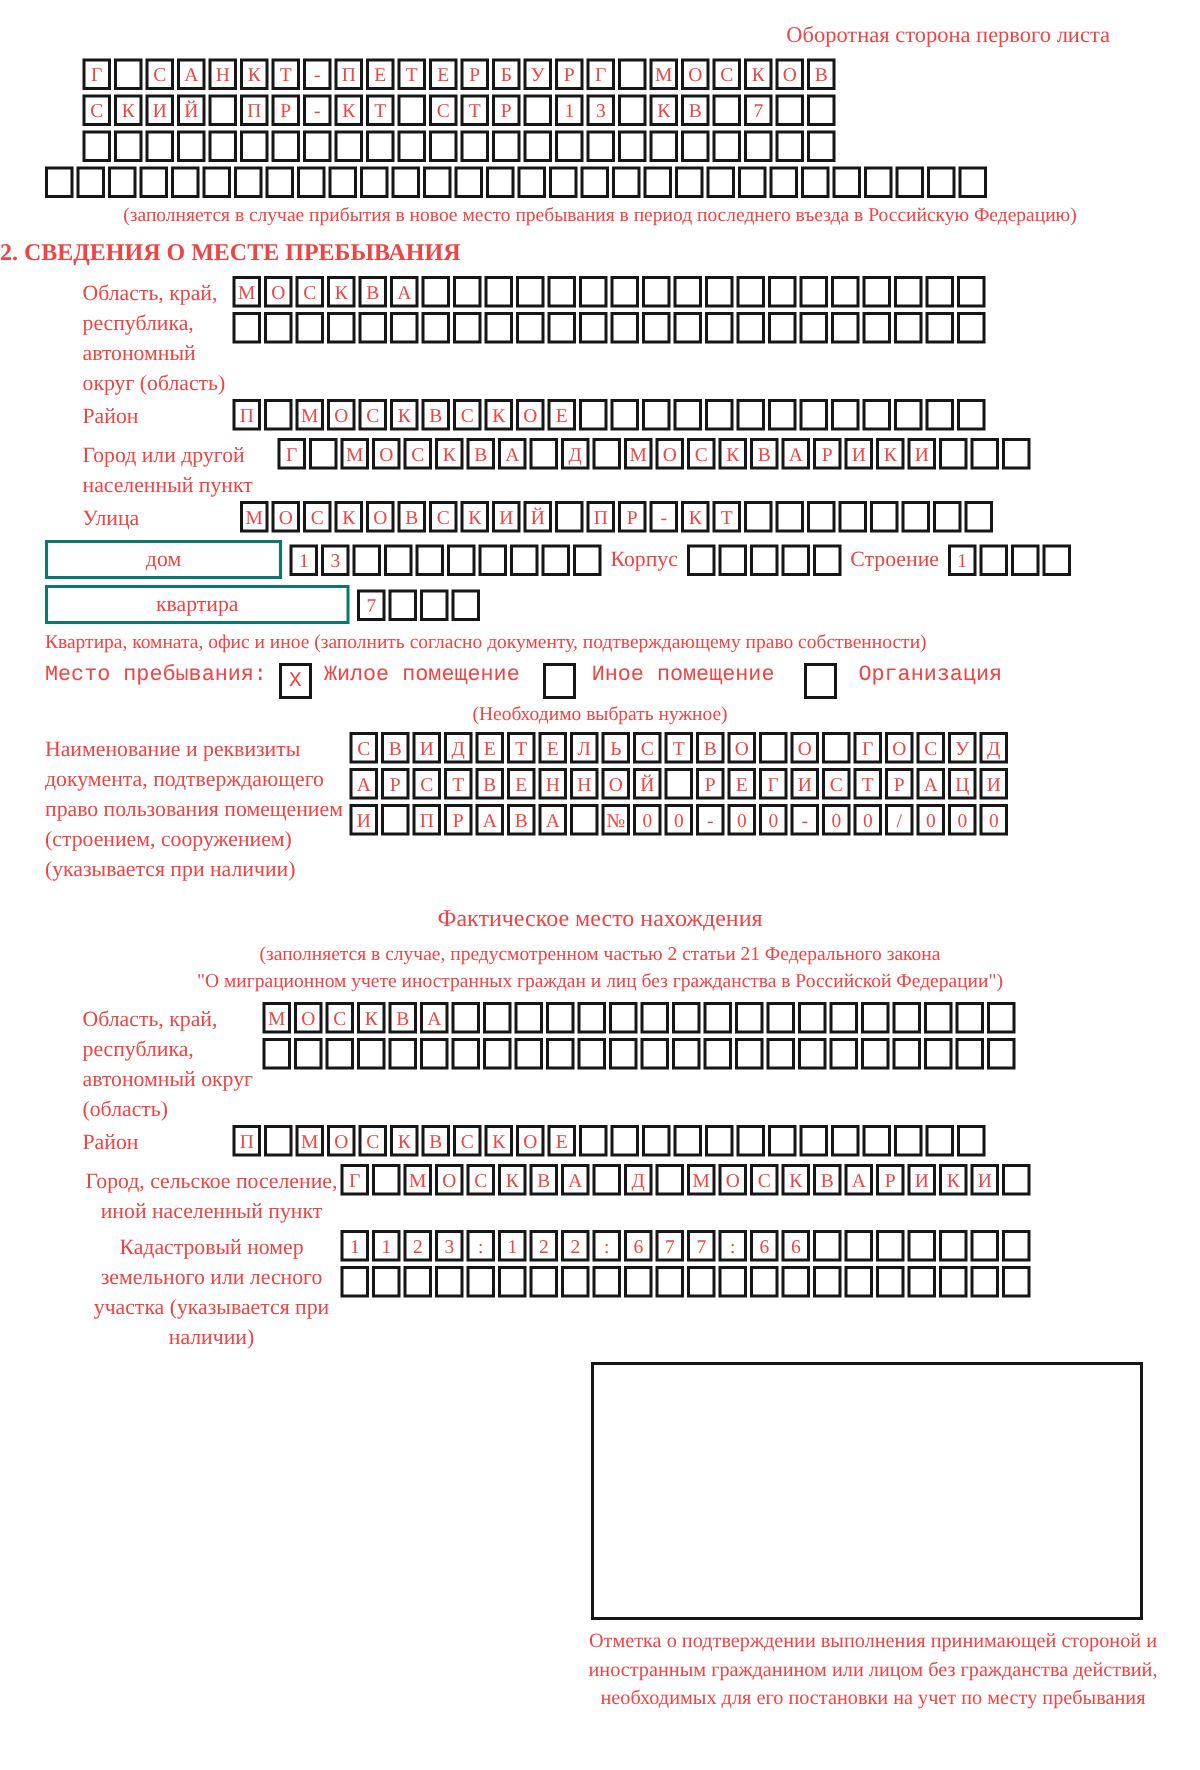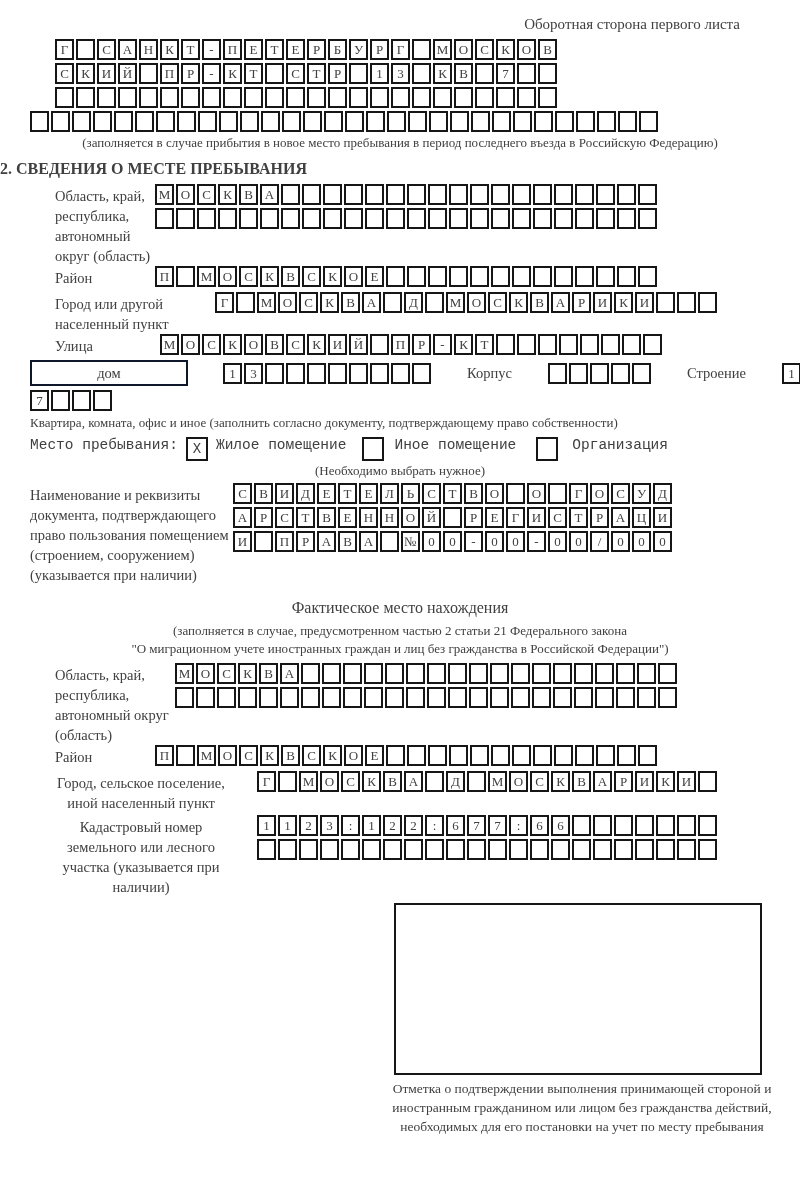--- a/index.html
+++ b/index.html
@@ -1,18 +1,18 @@
 <!DOCTYPE html>
 <html><head>
 <meta charset="utf-8">
 <style>
   * { box-sizing: border-box; margin: 0; padding: 0; }
   body { background: #e8e8e8; }
   .page {
-    width: 800px; height: 1180px; background: #ffffff; color: #404040;
+    width: 800px; height: 1180px; background: #ffffff; color: #ef4444;
     font-family: "Liberation Serif", "DejaVu Serif", serif;
     position: relative; margin: 0 auto; overflow: hidden;
   }
   .corner { text-align: right; padding: 16px 60px 0 0; font-size: 15px; }
   .frow { display: flex; align-items: flex-start; }
   .ml55 { margin-left: 55px; }
   .ml30 { margin-left: 30px; }
   .lbl { font-size: 14.5px; line-height: 1.38; padding-top: 2px; }
   .w118 { width: 120px; }
   .w100 { width: 100px; }
@@ -26,34 +26,34 @@
     width: 19px; height: 21px; border: 2px solid #161616; background: #fff;
     display: inline-flex; align-items: center; justify-content: center;
     font-size: 13px; line-height: 1; flex: 0 0 auto;
   }
   .note { font-size: 13px; margin-top: 2px; }
   .center { text-align: center; }
   .sect-title { text-align: left; font-weight: bold; font-size: 16px; margin-top: 9px; }
   .sub-title { text-align: center; font-weight: normal; font-size: 16px; margin-top: 14px; }
   .inline-row { display: flex; align-items: center; }
   .label-box {
-    border: 2px solid #0f172a; height: 26px; display: inline-flex;
+    border: 2px solid #0f766e; height: 26px; display: inline-flex;
     align-items: center; justify-content: center; font-size: 14.5px; flex: 0 0 auto;
   }
   .lb-house { width: 158px; margin-right: 5px; }
   .lb-apt { width: 203px; margin-right: 5px; }
   .inline-lbl { font-size: 14.5px; margin: 0 6px; white-space: nowrap; }
   .chk {
     width: 22px; height: 24px; border: 2px solid #161616; display: inline-flex;
     align-items: center; justify-content: center; font-size: 14px; flex: 0 0 auto;
   }
   .stay-row { display: flex; align-items: flex-start; font-size: 14.5px; margin-top: 6px; font-family: Liberation Mono, monospace; }
   .stamp-rect { border: 2px solid #161616; width: 368px; height: 172px; margin: 6px 0 0 394px; background: #fff; }
   .stamp-caption { width: 412px; margin: 5px 0 0 376px; text-align: center; font-size: 13.5px; line-height: 1.4; }
-  .mt2 { margin-top: 2px; gap: 30px; } .mt4 { margin-top: 4px; } .mt6 { margin-top: 6px; }
+  .mt2 { margin-top: 2px; } .mt4 { margin-top: 4px; } .mt6 { margin-top: 6px; }
 </style>
 </head>
 <body>
 
 <div class="page">
 
   <div class="corner">Оборотная сторона первого листа</div>
 
   <div class="frow ml55 mt6">
     <div class="boxcol">
@@ -346,20 +346,21 @@
     <span class="inline-lbl">Строение</span>
     <div class="boxrow" style="margin-bottom:0">
         <div class="cbox">1</div>
         <div class="cbox"></div>
         <div class="cbox"></div>
         <div class="cbox"></div>
       </div>
   </div>
 
   <div class="inline-row ml30 mt4">
+    <div class="label-box lb-apt">квартира</div>
     <div class="boxrow" style="margin-bottom:0">
         <div class="cbox">7</div>
         <div class="cbox"></div>
         <div class="cbox"></div>
         <div class="cbox"></div>
       </div>
   </div>
   <div class="note ml30 mt4">Квартира, комната, офис и иное (заполнить согласно документу, подтверждающему право собственности)</div>
 
   <div class="stay-row ml30">

